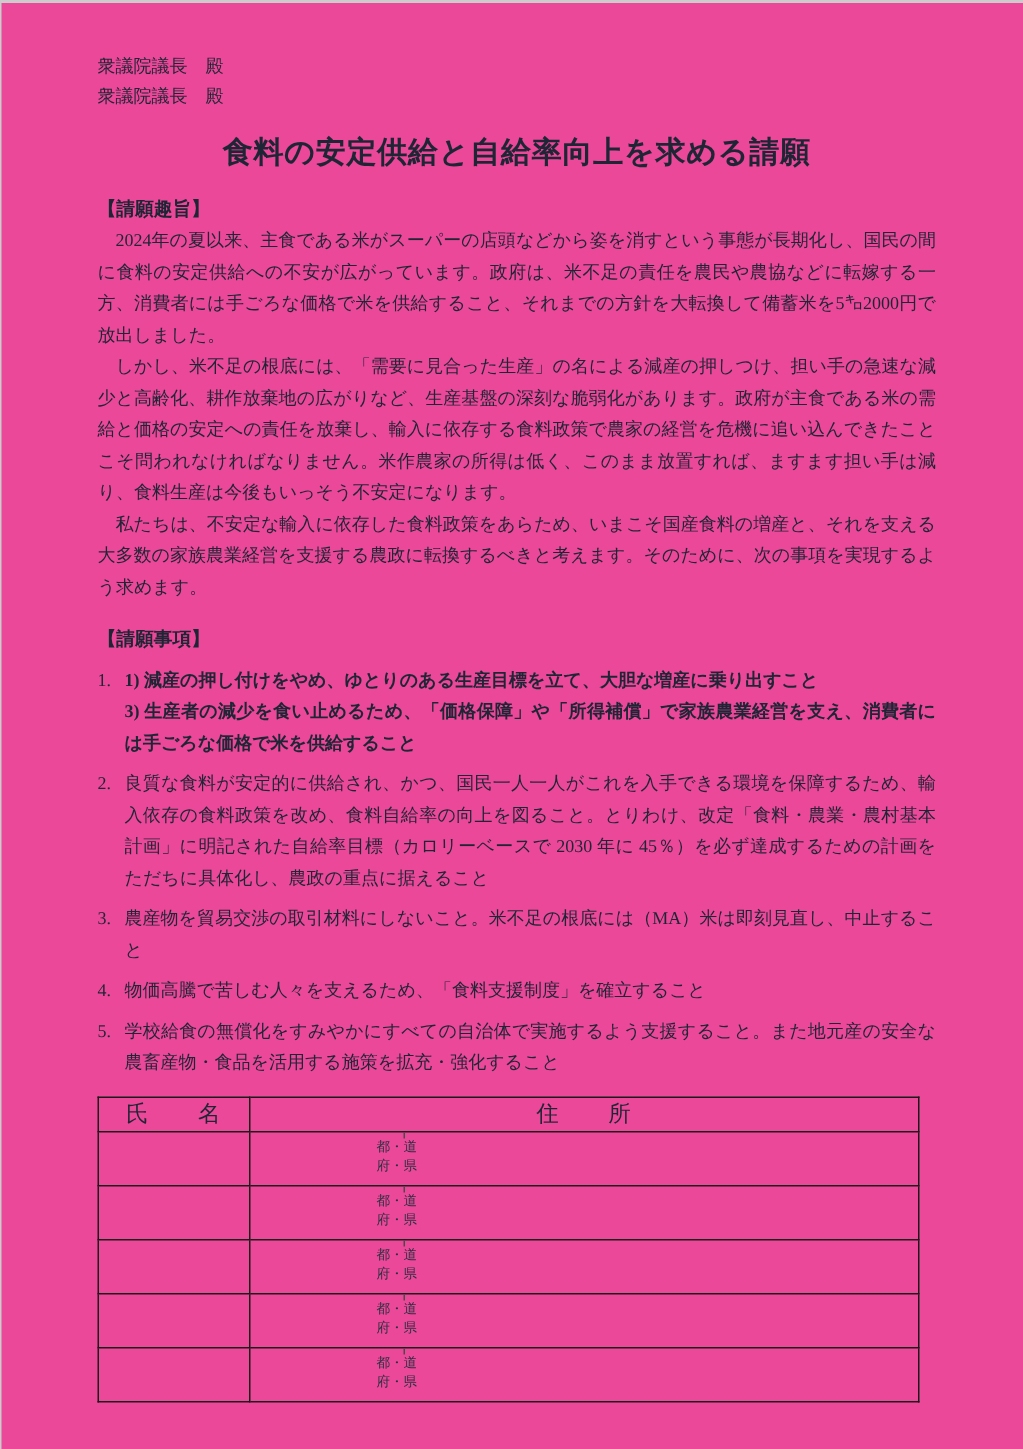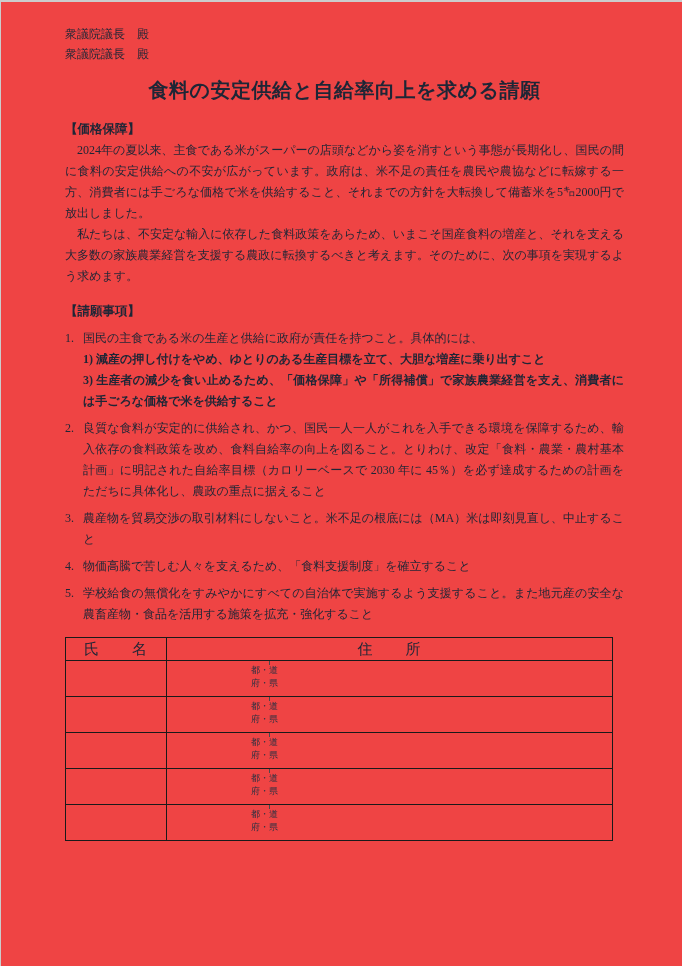--- a/index.html
+++ b/index.html
@@ -1,32 +1,32 @@
 <!DOCTYPE html>
 <html><head>
 <meta charset="utf-8">
 <style>
   html,body { margin:0; padding:0; background:#ffffff; }
   .page {
     position:relative;
     box-sizing:border-box;
     width:682px; height:966px;
     overflow:hidden;
-    background:#ef4444;
+    background:#ec4899;
     border-top:2px solid #cccccc;
     border-left:1px solid #cccccc;
-    padding:22px 58px 0 64px;
+    padding:32px 58px 0 64px;
     font-family:"Liberation Serif","DejaVu Serif",serif;
     color:#1e2636;
     font-size:12px;
     line-height:21px;
   }
   .addressees div { line-height:20px; }
   .doc-title {
-    font-family:Liberation Mono, monospace;
+    font-family:Liberation Serif, serif;
     font-size:20px; font-weight:bold;
     text-align:center;
     margin:15px 0 0 0;
     line-height:26px;
     letter-spacing:0.5px;
   }
   .sec-heading {
     font-family:"Liberation Sans","DejaVu Sans",sans-serif;
     font-weight:bold; font-size:12.5px;
     margin-top:14px; line-height:21px;
@@ -63,32 +63,32 @@
 
 <div class="page">
 
   <div class="addressees">
     <div>衆議院議長　殿</div>
     <div>衆議院議長　殿</div>
   </div>
 
   <h1 class="doc-title">食料の安定供給と自給率向上を求める請願</h1>
 
-  <div class="sec-heading">【価格保障】</div>
+  <div class="sec-heading">【請願趣旨】</div>
   <p class="para">2024年の夏以来、主食である米がスーパーの店頭などから姿を消すという事態が長期化し、国民の間に食料の安定供給への不安が広がっています。政府は、米不足の責任を農民や農協などに転嫁する一方、消費者には手ごろな価格で米を供給すること、それまでの方針を大転換して備蓄米を5㌔2000円で放出しました。</p>
+  <p class="para">しかし、米不足の根底には、「需要に見合った生産」の名による減産の押しつけ、担い手の急速な減少と高齢化、耕作放棄地の広がりなど、生産基盤の深刻な脆弱化があります。政府が主食である米の需給と価格の安定への責任を放棄し、輸入に依存する食料政策で農家の経営を危機に追い込んできたことこそ問われなければなりません。米作農家の所得は低く、このまま放置すれば、ますます担い手は減り、食料生産は今後もいっそう不安定になります。</p>
   <p class="para">私たちは、不安定な輸入に依存した食料政策をあらため、いまこそ国産食料の増産と、それを支える大多数の家族農業経営を支援する農政に転換するべきと考えます。そのために、次の事項を実現するよう求めます。</p>
 
   <div class="sec-heading">【請願事項】</div>
 
   <div class="items-block">
 
     <div class="item">
       <span class="item-num">1.</span>
       <div class="item-body">
-        <div>国民の主食である米の生産と供給に政府が責任を持つこと。具体的には、</div>
         <div class="subitem">1) 減産の押し付けをやめ、ゆとりのある生産目標を立て、大胆な増産に乗り出すこと</div>
         <div class="subitem">3) 生産者の減少を食い止めるため、「価格保障」や「所得補償」で家族農業経営を支え、消費者には手ごろな価格で米を供給すること</div>
       </div>
     </div>
 
     <div class="item">
       <span class="item-num">2.</span>
       <div class="item-body">良質な食料が安定的に供給され、かつ、国民一人一人がこれを入手できる環境を保障するため、輸入依存の食料政策を改め、食料自給率の向上を図ること。とりわけ、改定「食料・農業・農村基本計画」に明記された自給率目標（カロリーベースで 2030 年に 45％）を必ず達成するための計画をただちに具体化し、農政の重点に据えること</div>
     </div>
 

